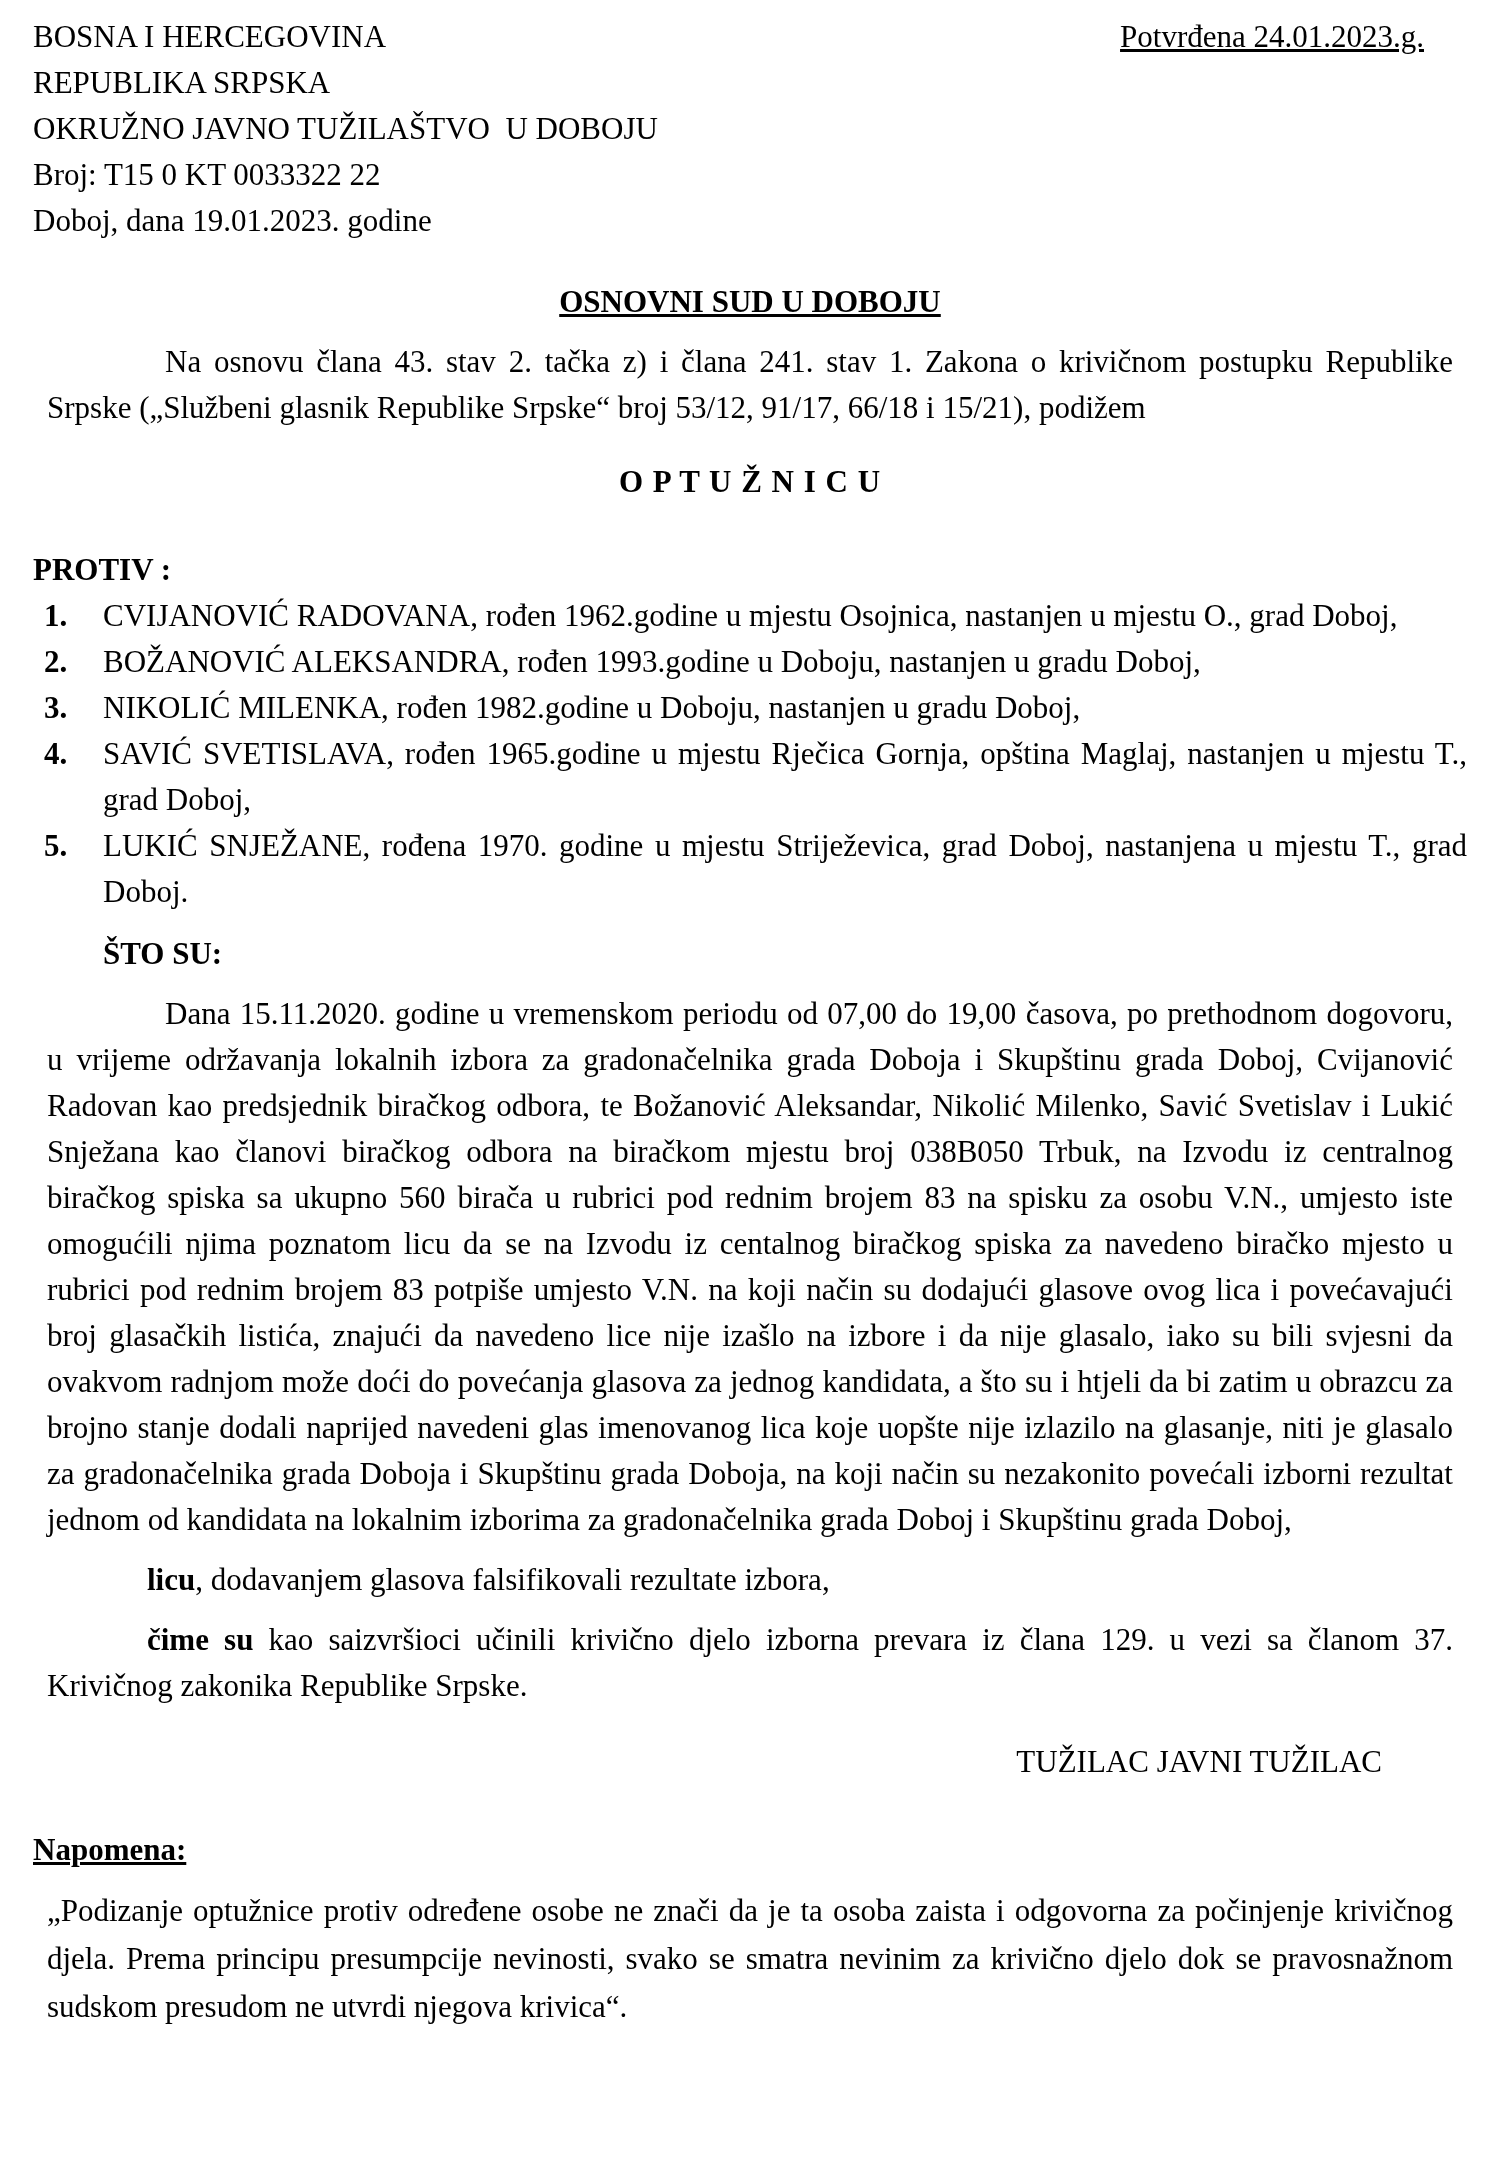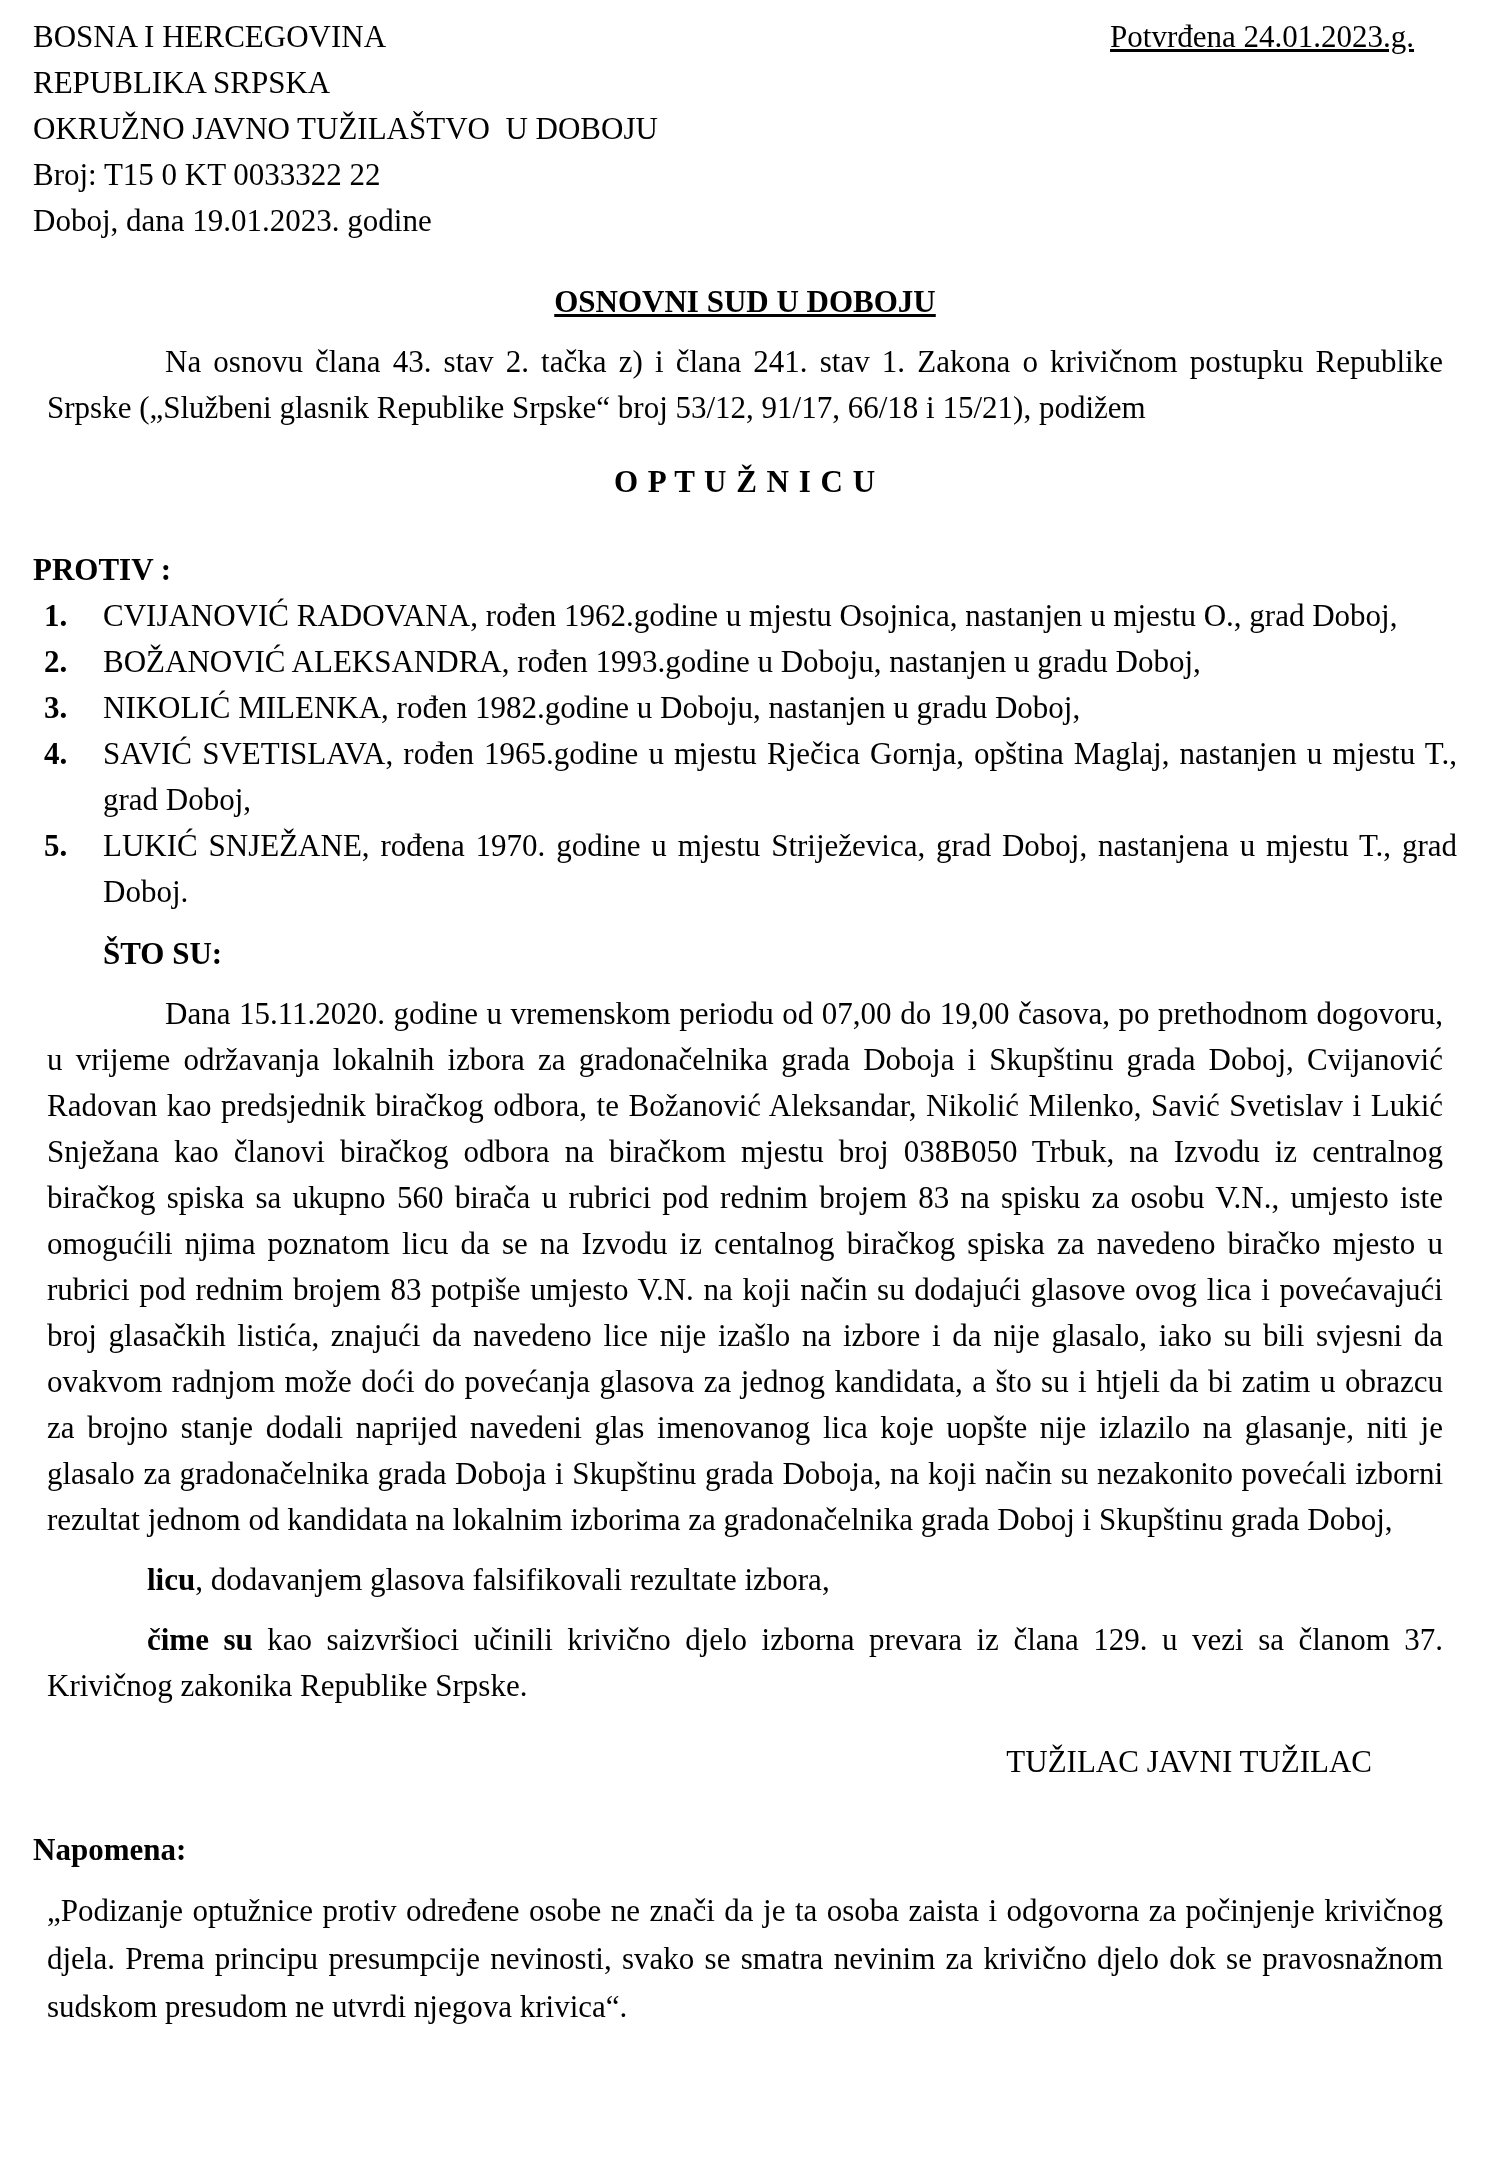--- a/index.html
+++ b/index.html
@@ -1,21 +1,21 @@
 <!DOCTYPE html>
 <html><head>
 <meta charset="utf-8">
 <style>
   html, body { margin: 0; padding: 0; background: #ffffff; }
   .page {
     position: relative;
     width: 1500px;
     height: 2180px;
     box-sizing: border-box;
-    padding: 14px 43px 0 33px;
+    padding: 14px 33px 0 33px;
     background: #ffffff;
     color: #000000;
     font-family: "Liberation Serif", "DejaVu Serif", serif;
     font-size: 31px;
     line-height: 46px;
     overflow: hidden;
   }
   .bold { font-weight: bold; }
   .center { text-align: center; }
   .justify { text-align: justify; }
@@ -28,21 +28,21 @@
   .indictment-title { margin-top: 28px; letter-spacing: 1px; }
   .protiv { margin-top: 42px; }
   .defendant { display: flex; }
   .num { flex: 0 0 70px; box-sizing: border-box; padding-left: 11px; }
   .dtext { flex: 1 1 auto; text-align: justify; }
   .sto-su { margin-top: 16px; margin-left: 70px; }
   .facts { margin-top: 0; text-indent: 118px; }
   .dakle-para { margin-top: 76px; text-indent: 100px; }
   .cime-para { margin-top: 46px; text-indent: 100px; }
   .prosecutor { margin-top: 30px; text-align: right; padding-right: 85px; }
-  .napomena { margin-top: 42px; display: inline-block; }
+  .napomena { margin-top: 42px; text-decoration: underline; display: inline-block; }
   .note { line-height: 48px; }
 </style>
 </head>
 <body>
 
 <div class="page">
 
   <div class="header-row">
     <div class="header-left">
       <div>BOSNA I HERCEGOVINA</div>

